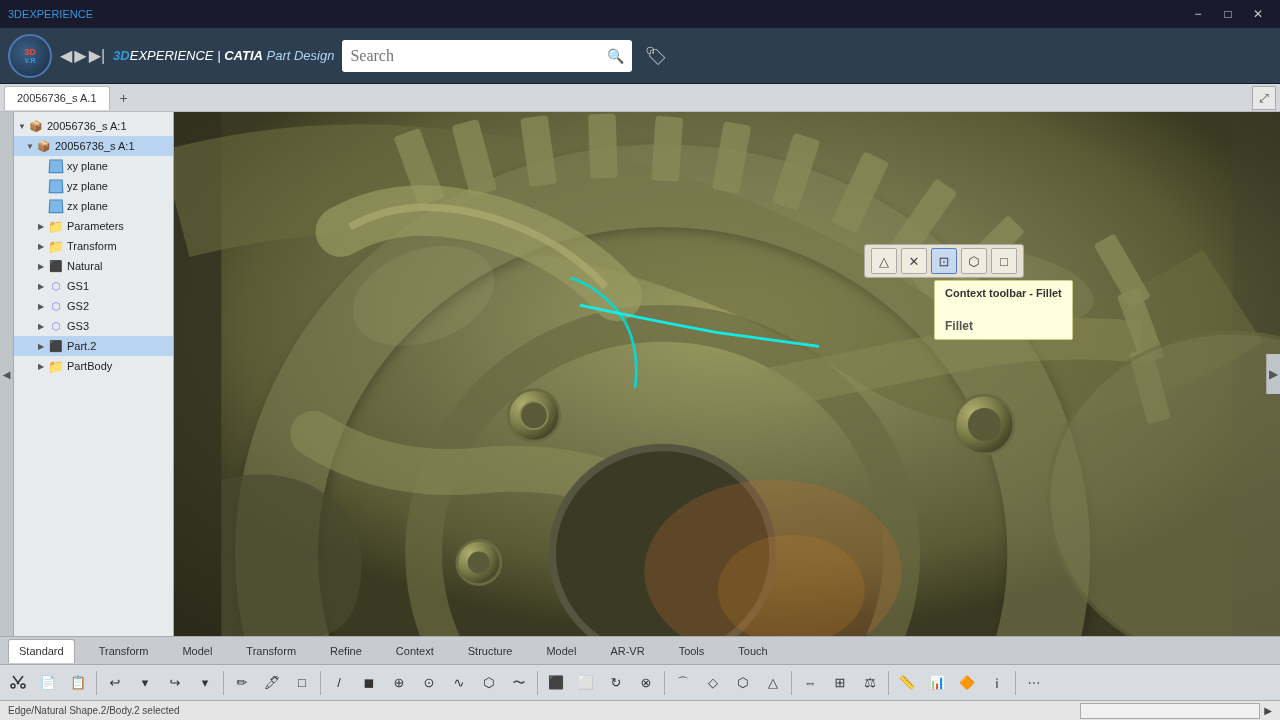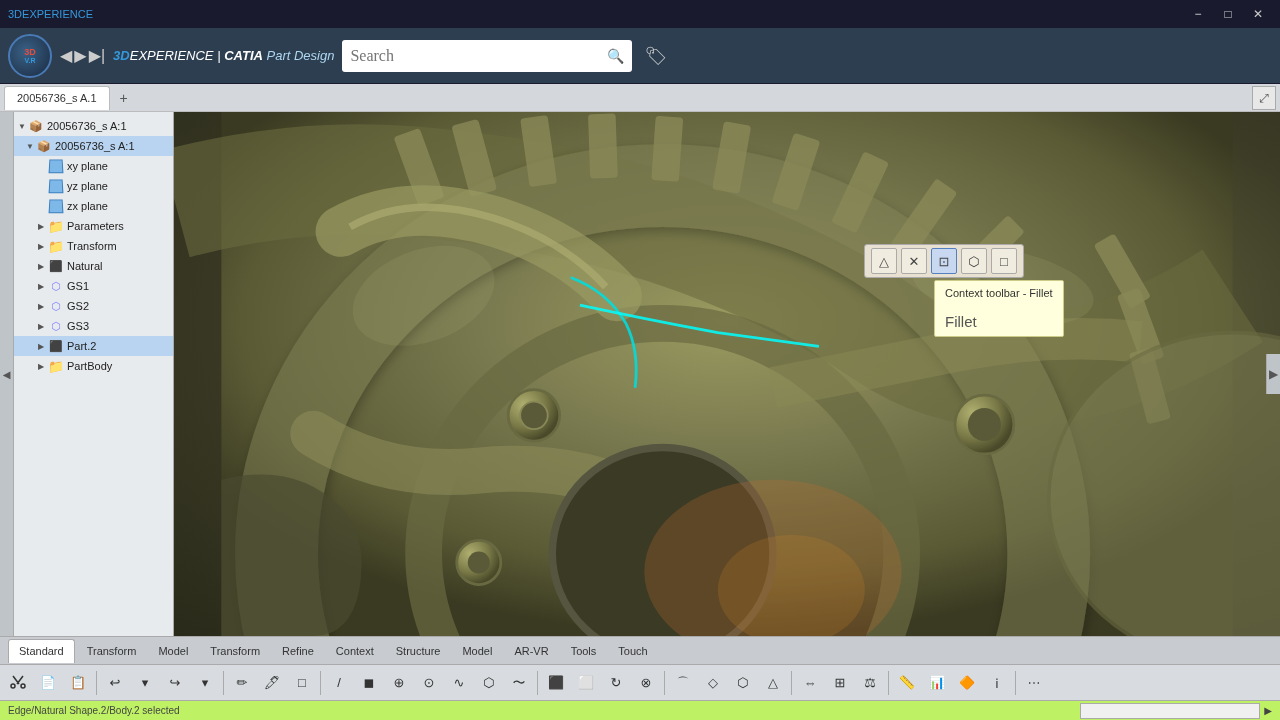--- a/index.html
+++ b/index.html
@@ -98,53 +98,53 @@
       border: 1px solid #aaa; background: #f0ece0; border-radius: 2px; cursor: pointer; font-size: 13px; color: #444;
     }
     .ctx-btn.active { background: #c8d8f0; border-color: #5580c0; }
 
     
     .tooltip-box {
       position: absolute; top: 168px; left: 760px;
       background: #ffffdd; border: 1px solid #cccc88; border-radius: 2px;
       padding: 6px 10px; z-index: 30; min-width: 120px;
     }
-    .tooltip-title { font-size: 11px; font-weight: normal; color: #333; margin-bottom: 14px; }
-    .tooltip-body { font-size: 15px; color: #555; }
+    .tooltip-title { font-size: 11px; font-weight: bold; color: #333; margin-bottom: 20px; }
+    .tooltip-body { font-size: 12px; color: #555; font-weight: bold; }
 
     
     .right-arrow {
       position: absolute; right: 0; top: 50%; transform: translateY(-50%);
       width: 14px; height: 40px; background: #bfc4c9; display: flex; align-items: center; justify-content: center; cursor: pointer; color: #555; font-size: 12px; border-left: 1px solid #aaa; z-index: 10;
     }
 
     
     #bottom-tabs {
       display: flex; align-items: center; background: #c8ccd0; height: 28px;
-      padding: 0 8px; gap: 2px; border-top: 1px solid #aaa;
+      padding: 0 8px; gap: 14px; border-top: 1px solid #aaa;
     }
     .bottom-tab { padding: 2px 10px; font-size: 11px; color: #333; cursor: pointer; height: 24px; display: flex; align-items: center; }
     .bottom-tab.active { background: #fff; border-radius: 3px 3px 0 0; border: 1px solid #aaa; border-bottom: none; }
 
     
     #bottom-toolbar {
       display: flex; align-items: center; background: #d8dce0; height: 36px;
       padding: 0 4px; gap: 2px; border-top: 1px solid #aaa;
       overflow: hidden;
     }
     .bt-sep { width: 1px; height: 24px; background: #aaa; margin: 0 2px; }
     .bt-btn {
       width: 28px; height: 28px; display: flex; align-items: center; justify-content: center;
       cursor: pointer; border: 1px solid transparent; border-radius: 2px; font-size: 13px; color: #333;
     }
     .bt-btn svg { width: 18px; height: 18px; }
 
     
     #statusbar {
-      display: flex; align-items: center; background: #bef264; height: 20px;
+      display: flex; align-items: center; background: #e5e5e5; height: 20px;
       padding: 0 8px; font-size: 10px; color: #444; border-top: 1px solid #aaa;
       gap: 8px;
     }
     .status-right { margin-left: auto; display: flex; align-items: center; gap: 4px; }
     .status-input { width: 180px; height: 16px; border: 1px solid #aaa; font-size: 10px; background: #f0f0f0; padding: 0 4px; }
 
     
     .gear-svg { position: absolute; inset: 0; width: 100%; height: 100%; }
 
     .expand-arrow { font-size: 8px; color: #555; }

